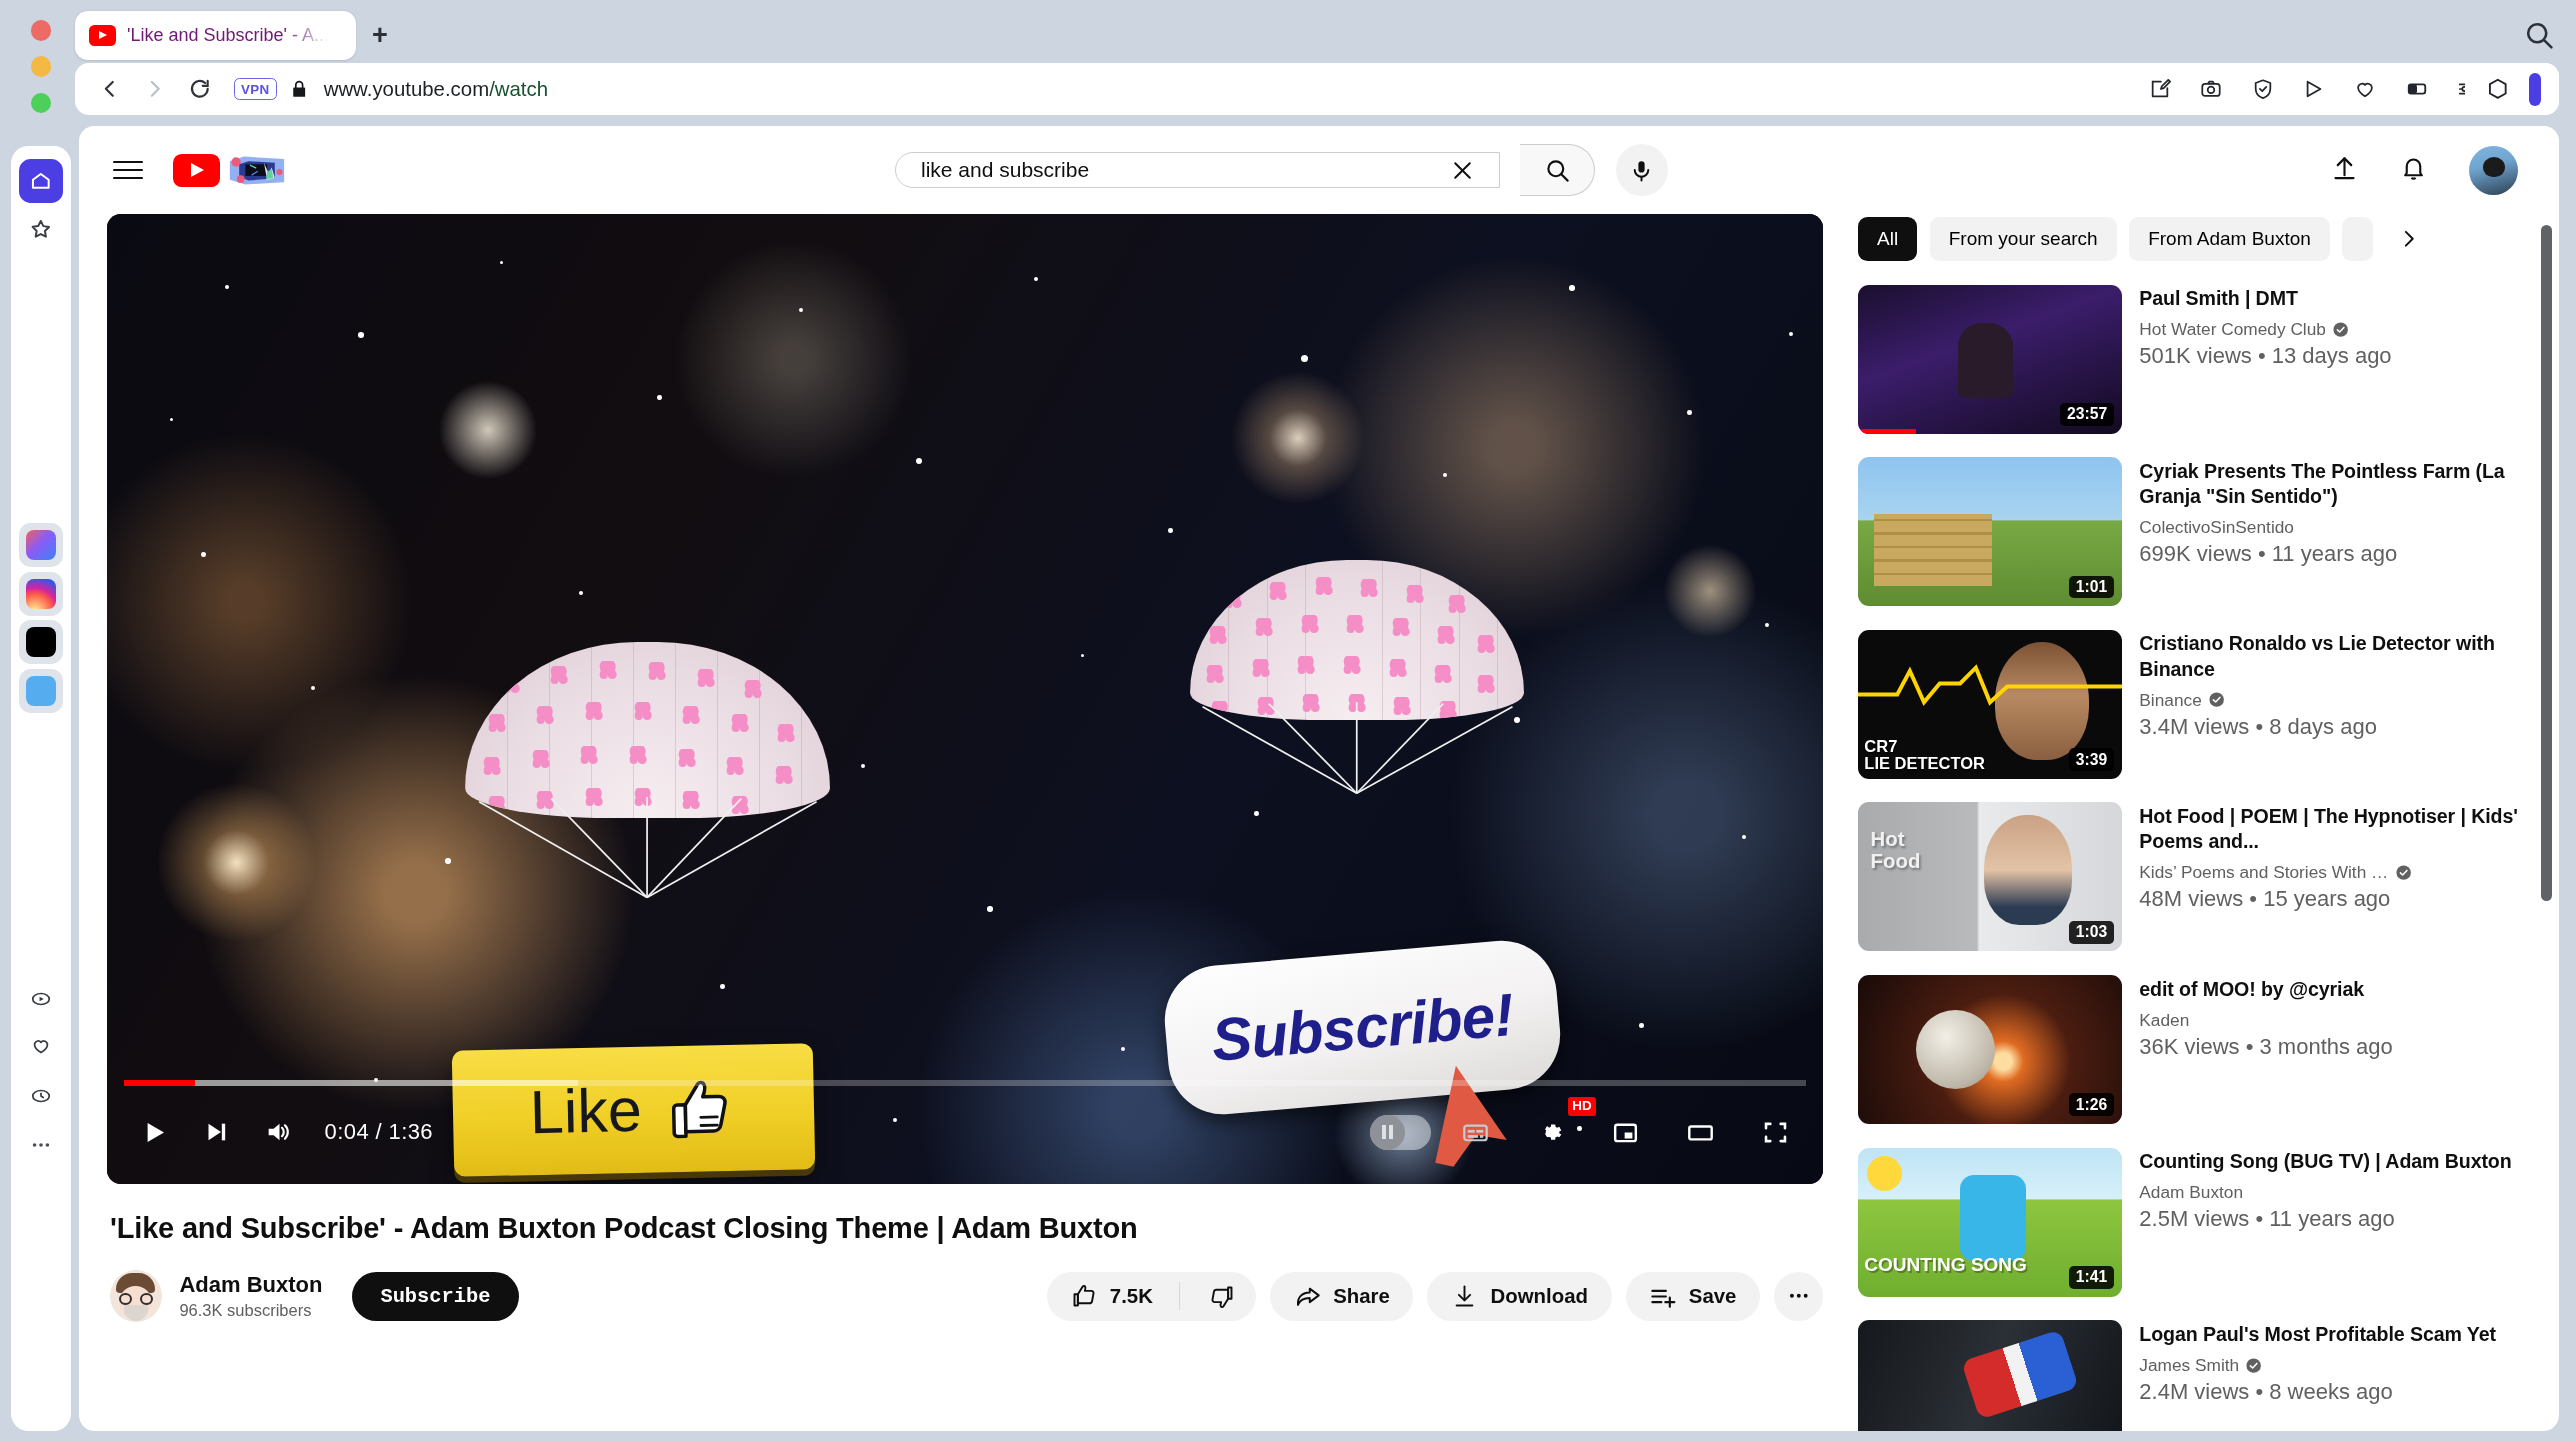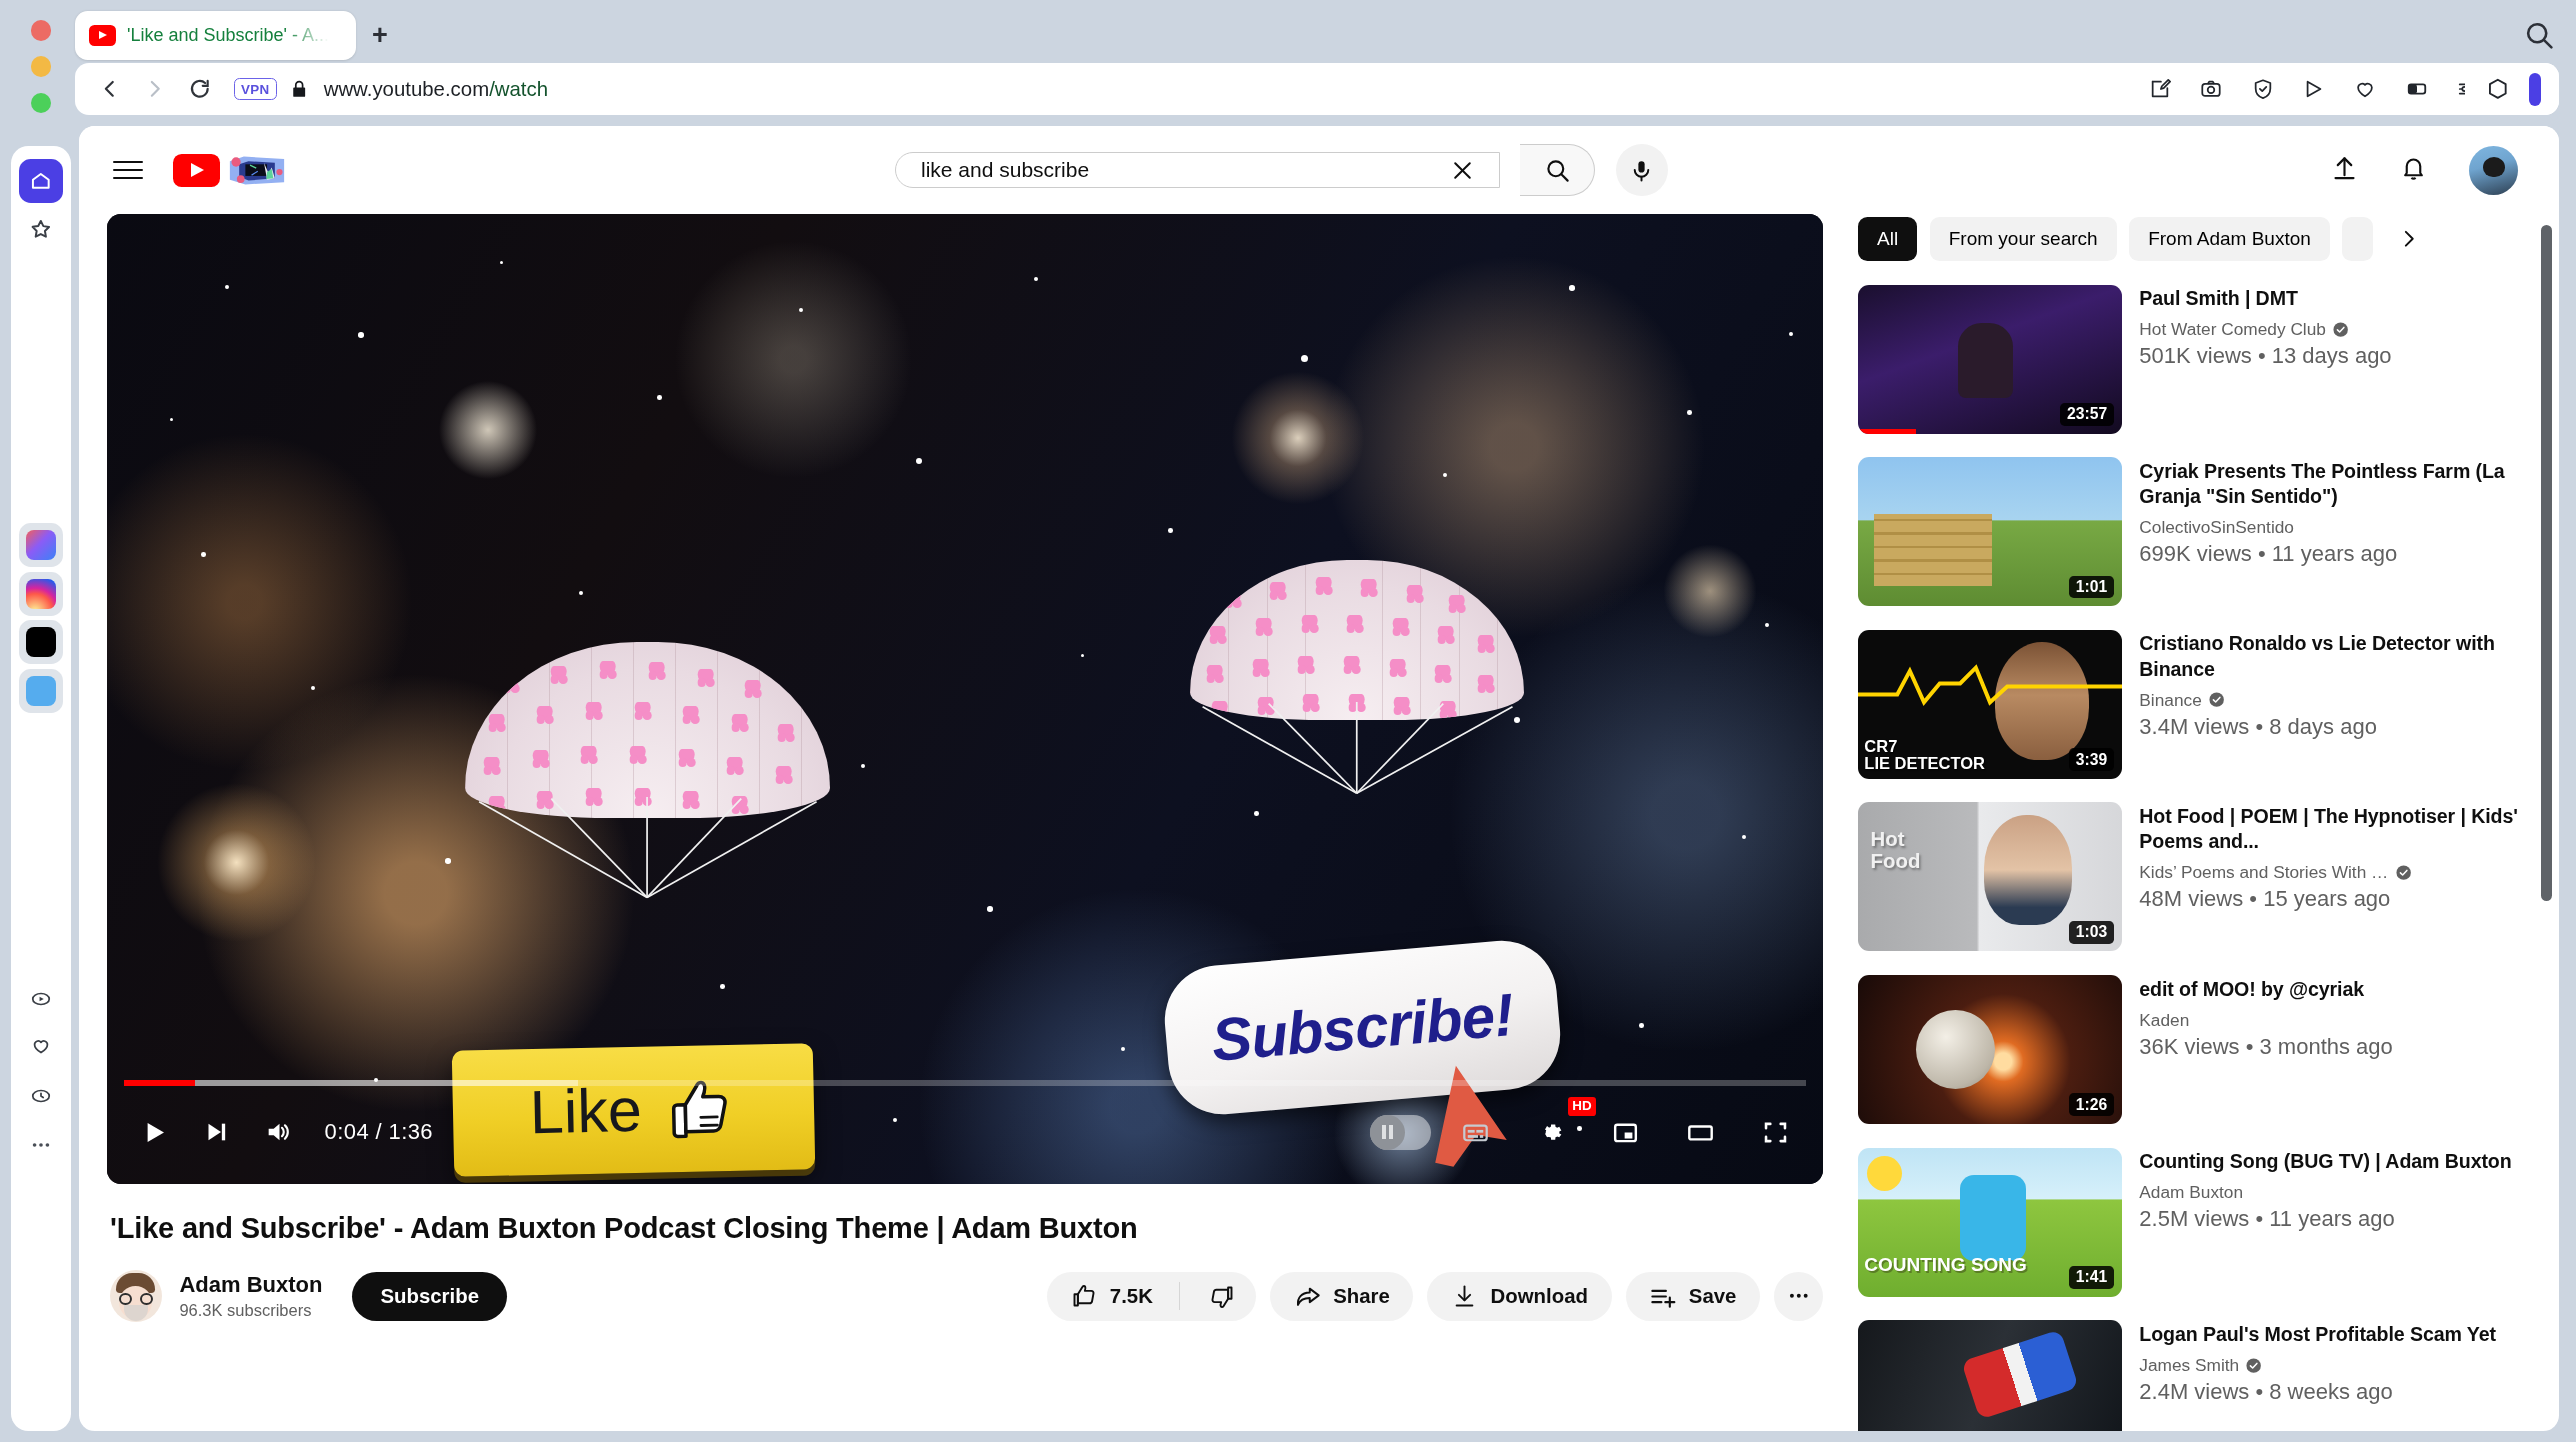--- a/index.html
+++ b/index.html
@@ -28,21 +28,21 @@
     display: flex; align-items: center; padding: 0 14px; gap: 11px;
     box-shadow: 0 0.8px 2.4px rgba(0,0,0,.12);
     overflow: hidden;
   }
   .tab-fav { width: 27px; height: 20.4px; background: #ff0000; border-radius: 5.5px; position: relative; flex: 0 0 auto; }
   .tab-fav::after {
     content: ""; position: absolute; left: 10.2px; top: 5.5px;
     border-left: 8.6px solid #fff; border-top: 4.7px solid transparent; border-bottom: 4.7px solid transparent;
   }
   .tab-title {
-    font-size: 18px; color: #15803d; white-space: nowrap; overflow: hidden;
+    font-size: 18px; color: #701a75; white-space: nowrap; overflow: hidden;
     -webkit-mask-image: linear-gradient(to right, #000 78%, transparent 100%);
     mask-image: linear-gradient(to right, #000 78%, transparent 100%);
   }
   .newtab {
     width: 35px; height: 35px; display: flex; align-items: center; justify-content: center;
     font-size: 27px; color: #2c2f36; font-weight: bold; cursor: pointer; line-height: 1;
   }
   .window-search {
     position: absolute; right: 22px; top: 19px; width: 31px; height: 31px;
   }
@@ -234,21 +234,21 @@
   .ch-avatar .hair { position:absolute; left:6.3px; top:3.1px; width:39px; height:20.4px; background:#6b4b33; border-radius: 20.4px 20.4px 4.7px 4.7px;}
   .ch-avatar .face { position:absolute; left:9.4px; top:15.7px; width:33px; height:33px; background:#f6ded0; border-radius:50%;}
   .ch-avatar .g1, .ch-avatar .g2 { position:absolute; top:23px; width:12.6px; height:11.8px; border:2.4px solid #2e2e2e; border-radius:50%; }
   .ch-avatar .g1 { left:9.4px; } .ch-avatar .g2 { right:9.4px; }
   .ch-avatar .beard { position:absolute; left:14px; top:35px; width:23.6px; height:15.7px; background:#ddd5cf; border-radius: 0 0 14px 14px;}
   .ch-name { font-size: 22px; font-weight: bold; color:#0f0f0f; margin-left: 17.3px; }
   .ch-subs { font-size: 16.5px; color:#606060; margin-left: 17.3px; margin-top: 3.9px; }
   .sub-cta {
     margin-left: 30px; background: #0f0f0f; color: #fff; font-size: 20.4px; font-weight: bold;
     border: none; border-radius: 31px; padding: 0 28px; height: 49px; cursor: pointer;
-    font-family: Liberation Sans, sans-serif;
+    font-family: Liberation Mono, monospace;
   }
   .actions { margin-left: auto; display: flex; align-items: center; gap: 14px; }
   .pill {
     background: #f2f2f2; border-radius: 31px; height: 49px; display: flex; align-items: center;
     padding: 0 23.6px; gap: 12.6px; font-size: 20.4px; color:#0f0f0f; font-weight: bold; cursor: pointer;
   }
   .pill.lk { padding-right: 0; }
   .pill .divider { width: 0.8px; height: 28px; background: #d6d6d6; margin: 0 4.7px 0 14px; }
   .pill .dis { padding: 0 20.4px 0 11px; display:flex; align-items:center; }
   .pill.round { width: 49px; padding: 0; justify-content: center; }

